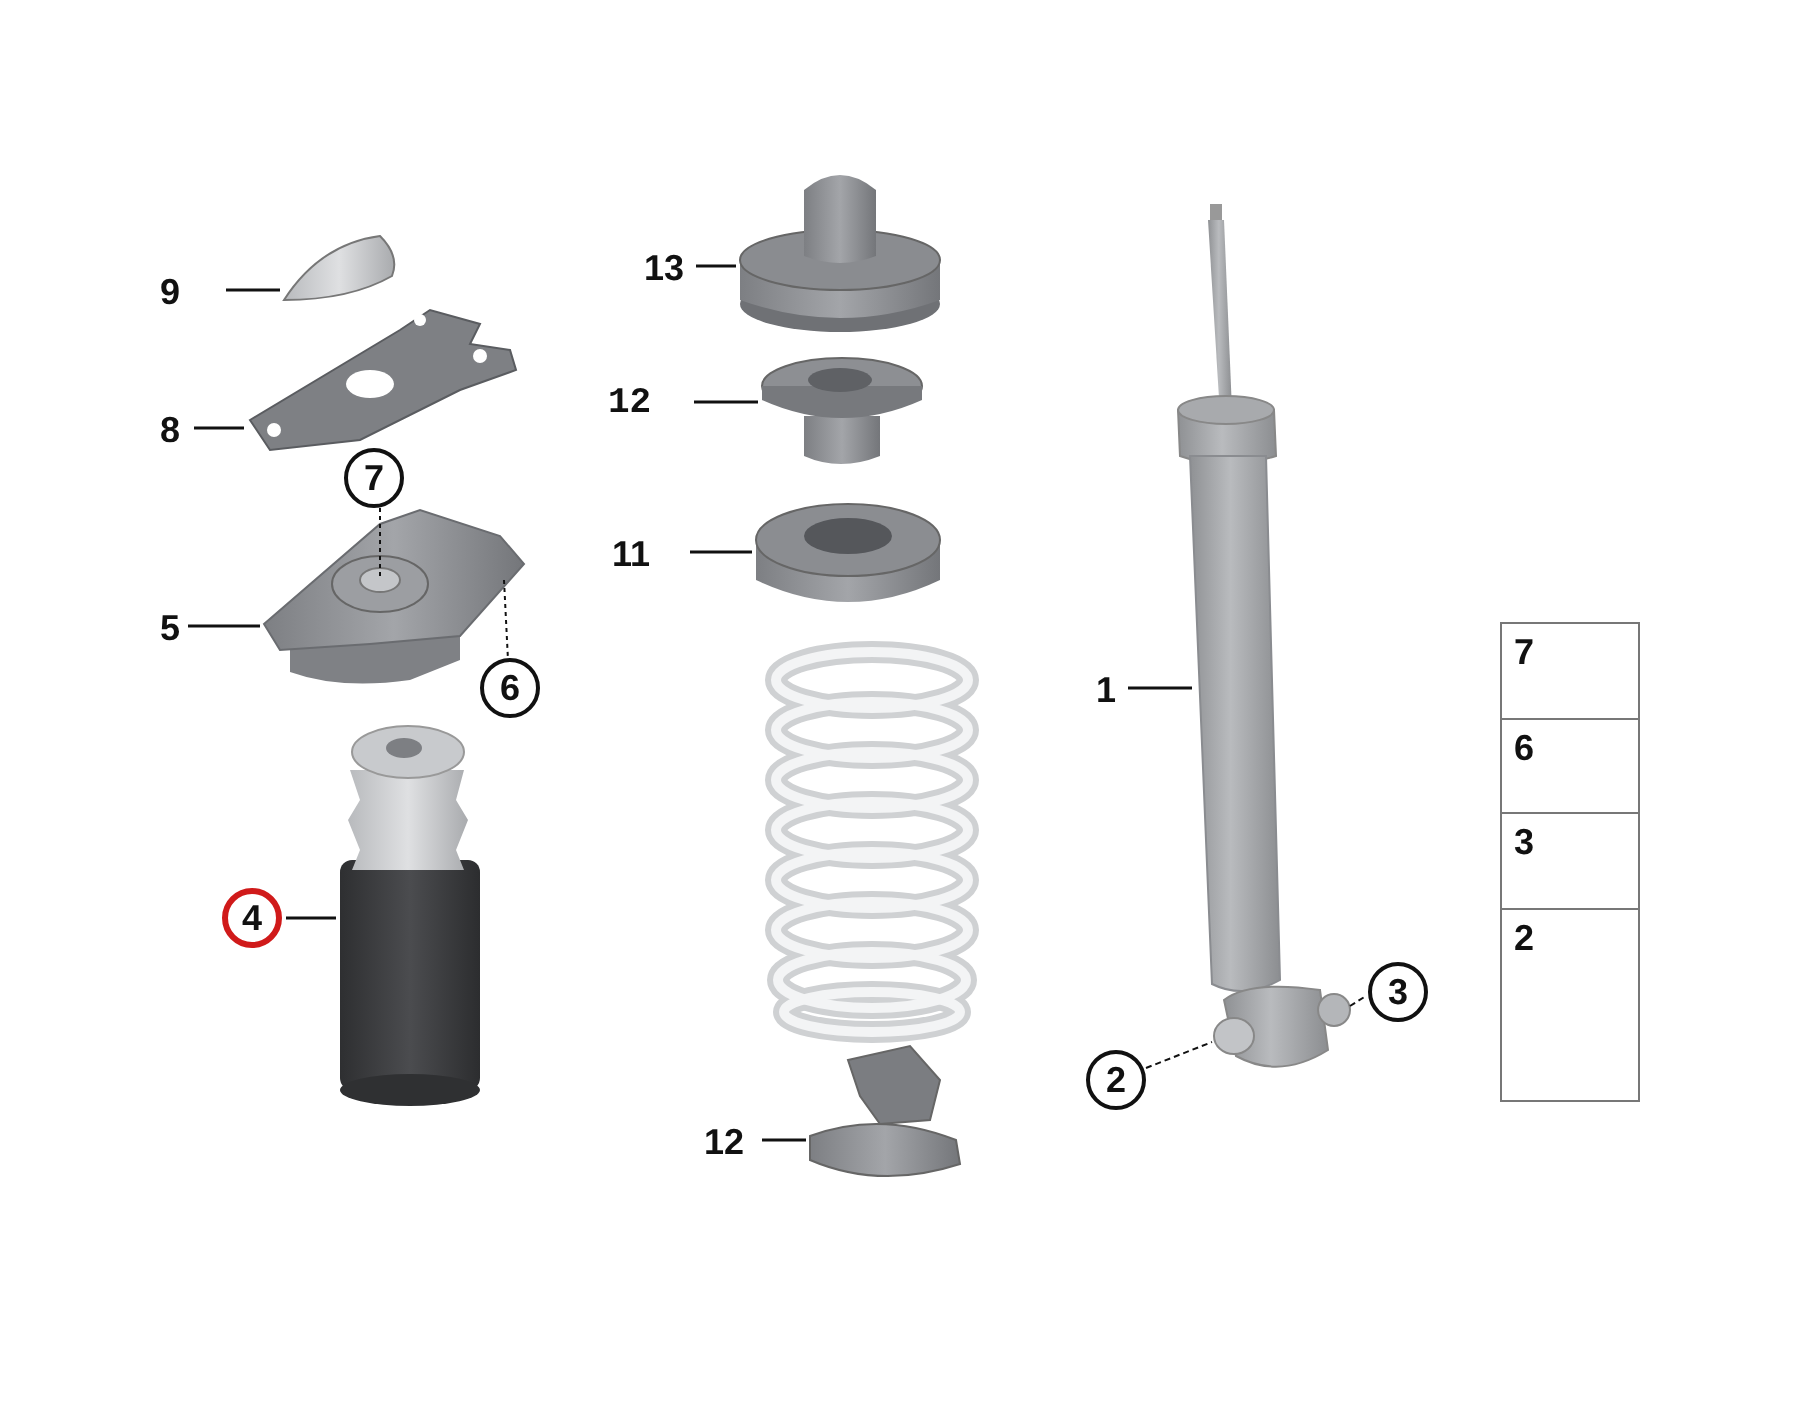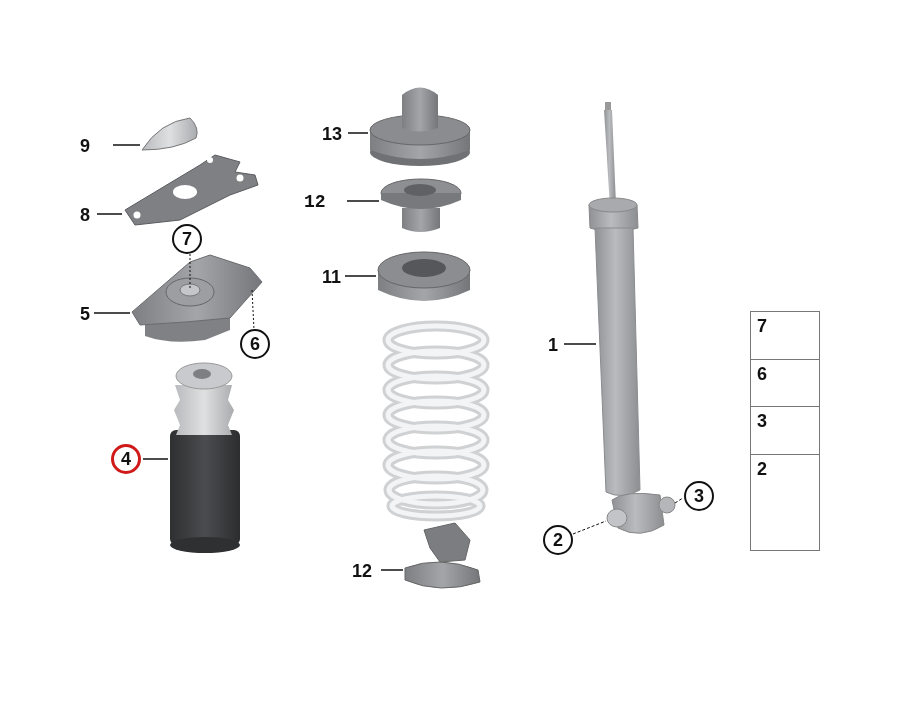--- a/index.html
+++ b/index.html
@@ -173,21 +173,21 @@
   <div class="callout" style="left:80px;top:305px;">5</div>
   <div class="circled" style="left:240px;top:329px;">
       <span>6</span>
     </div>
   <div class="circled hl" style="left:111px;top:444px;">
       <span>4</span>
     </div>
 
   <div class="callout" style="left:322px;top:125px;">13</div>
   <div class="callout" style="left:304px;top:193px;font-family:Liberation Mono, monospace;">12</div>
-  <div class="callout" style="left:322px;top:268px;">11</div>
+  <div class="callout" style="left:306px;top:268px;">11</div>
   <div class="callout" style="left:352px;top:562px;">12</div>
 
   <div class="callout" style="left:548px;top:336px;">1</div>
   <div class="circled" style="left:543px;top:525px;">
       <span>2</span>
     </div>
   <div class="circled" style="left:684px;top:481px;">
       <span>3</span>
     </div>
 

